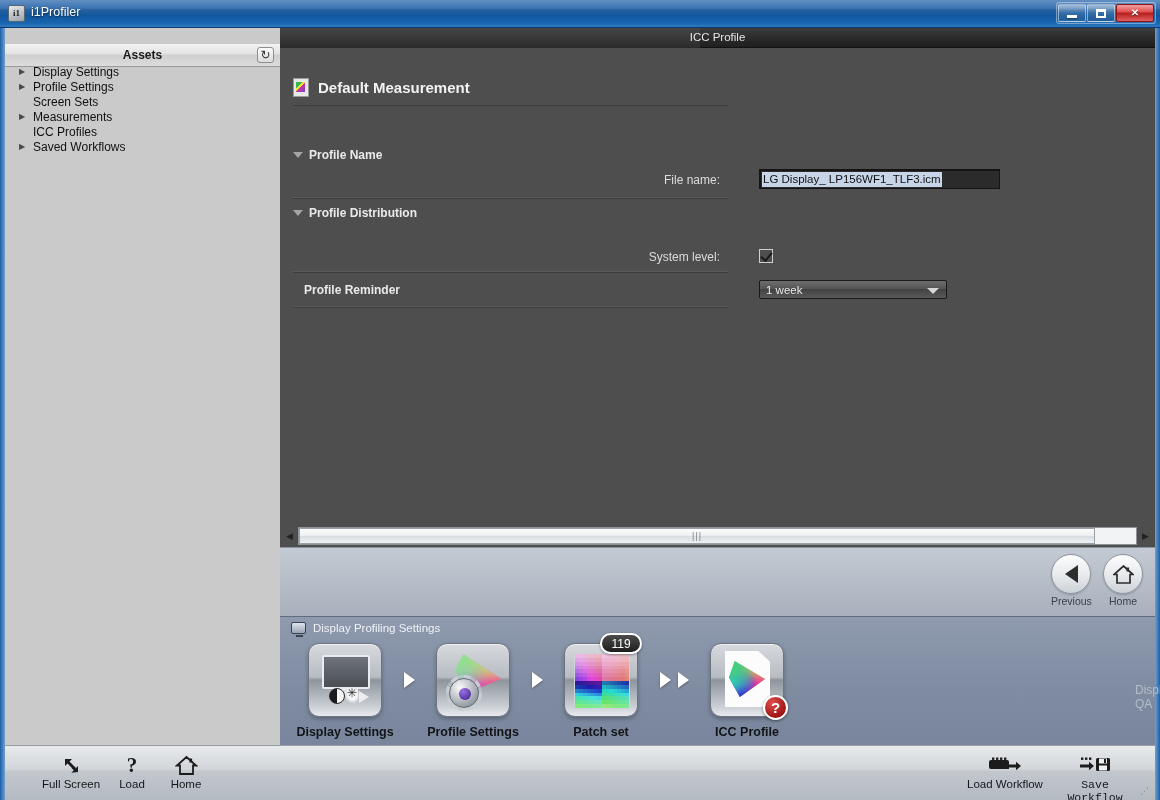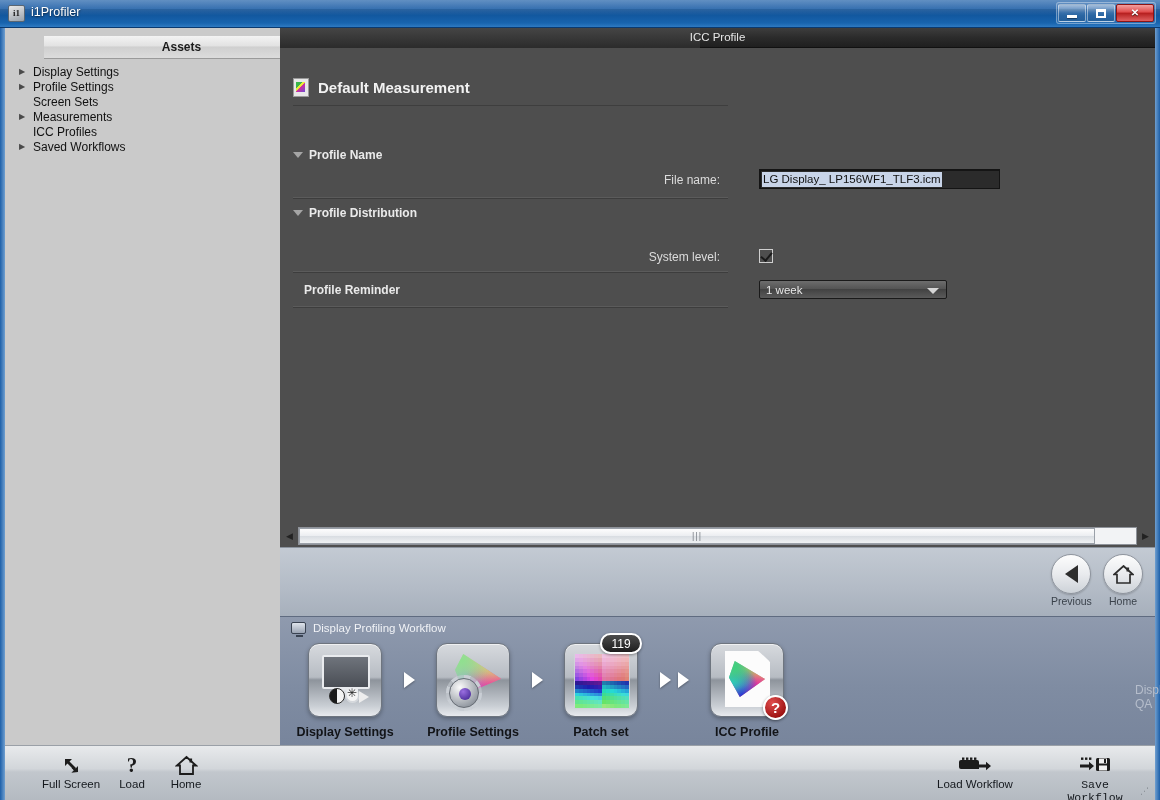--- a/index.html
+++ b/index.html
@@ -58,24 +58,24 @@
     background:#b9bfc7;
   }
   .frame-left{ position:absolute; left:0; top:0; width:5px; height:772px;
     background:linear-gradient(90deg,#1d5fa8,#6f9fd0);}
   .frame-right{ position:absolute; right:0; top:0; width:5px; height:772px;
     background:linear-gradient(270deg,#1d5fa8,#6f9fd0);}
 
   
   .sidebar{ position:absolute; left:5px; top:0; width:275px; height:717px; background:#cacaca;}
   .assets-head{
-    position:absolute; left:0; top:8px; width:275px; height:23px;
+    position:absolute; left:0; top:16px; width:275px; height:23px;
     background:linear-gradient(180deg,#f3f3f3 0%, #e2e2e2 45%, #cfcfcf 50%, #dcdcdc 100%);
     border-bottom:1px solid #9a9a9a;
-    display:flex; align-items:center; justify-content:center;margin-left:39px;
+    display:flex; align-items:center; justify-content:center;
   }
   .assets-head .t{ font-weight:bold; font-size:12px; color:#1b1b1b; }
   .refresh-btn{
     position:absolute; right:6px; top:3px; width:17px; height:16px;
     border:1px solid #8d8d8d; border-radius:3px;
     background:linear-gradient(180deg,#fbfbfb,#dcdcdc);
     display:flex; align-items:center; justify-content:center;
     font-size:12px; color:#333; line-height:1;
   }
   .tree{ position:absolute; left:0; top:36px; width:275px; }
@@ -499,21 +499,21 @@
             </div>
             <div class="cap">Home</div>
           </div>
         </div>
       </div>
     </div>
 
     <div class="workflow">
       <div class="wf-head">
         <span class="mon"></span>
-        <span class="t">Display Profiling Workflow</span>
+        <span class="t">Display Profiling Settings</span>
       </div>
 
       <div class="wf-steps">
 
         <div class="wf-step">
           <div class="wf-tile art-display">
             <span class="scr"></span>
             <span class="base"></span>
             <span class="bc"></span>
             <span class="sun"></span>
@@ -789,21 +789,21 @@
       <div class="tb-item" style="left:145px;">
         <div class="ic">
           <svg width="23" height="21" viewBox="0 0 23 21">
             <path d="M11.5 2 L21 10.5 L18 10.5 L18 19 L5 19 L5 10.5 L2 10.5 Z" fill="none" stroke="#1c1c1c" stroke-width="1.8"></path>
             <rect x="14.5" y="3.5" width="2.6" height="4" fill="#1c1c1c"></rect>
           </svg>
         </div>
         <div class="cap">Home</div>
       </div>
 
-      <div class="tb-item" style="left:928px; width:84px;">
+      <div class="tb-item" style="left:958px; width:84px;">
         <div class="ic">
           <svg width="40" height="20" viewBox="0 0 40 20">
             <path d="M6 5 h16 a2 2 0 0 1 2 2 v7 h-18 a2 2 0 0 1 -2 -2 v-5 a2 2 0 0 1 2 -2 z" fill="#1c1c1c"></path>
             <rect x="7" y="2.5" width="2.4" height="2.4" fill="#1c1c1c"></rect>
             <rect x="11" y="2.5" width="2.4" height="2.4" fill="#1c1c1c"></rect>
             <rect x="15" y="2.5" width="2.4" height="2.4" fill="#1c1c1c"></rect>
             <rect x="19" y="2.5" width="2.4" height="2.4" fill="#1c1c1c"></rect>
             <path d="M24 9.5 h7 v-2.7 l5 4.2 l-5 4.2 v-2.7 h-7 z" fill="#1c1c1c"></path>
           </svg>
         </div>

